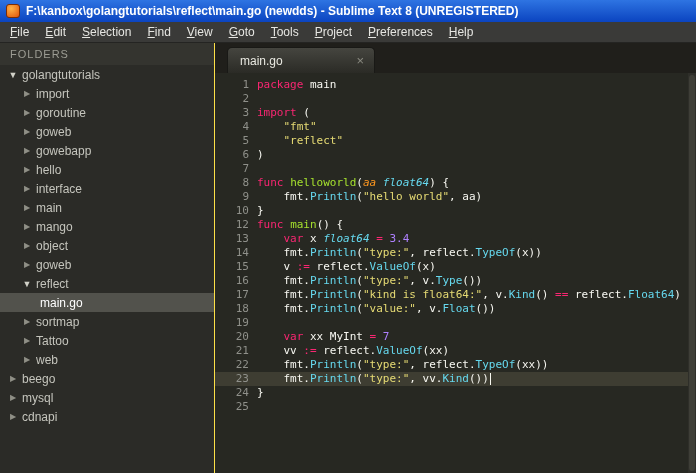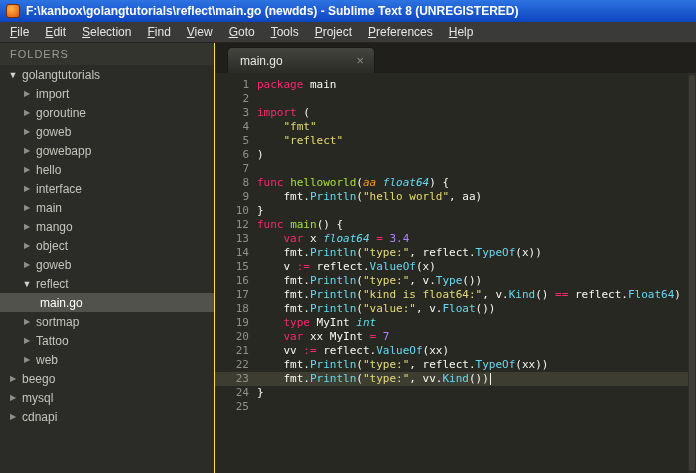--- a/index.html
+++ b/index.html
@@ -161,21 +161,21 @@
         <div class="code-line"><span class="gutter-num">8</span><span class="code-text"><span class="tok tok-k" style="color: rgb(249, 38, 114);">func</span><span class="tok tok-p" style="color: rgb(248, 248, 242);"> </span><span class="tok tok-fn" style="color: rgb(166, 226, 46);">helloworld</span><span class="tok tok-p" style="color: rgb(248, 248, 242);">(</span><span class="tok tok-a" style="color: rgb(253, 151, 31);">aa</span><span class="tok tok-p" style="color: rgb(248, 248, 242);"> </span><span class="tok tok-t" style="color: rgb(102, 217, 239);">float64</span><span class="tok tok-p" style="color: rgb(248, 248, 242);">) {</span></span></div>
         <div class="code-line"><span class="gutter-num">9</span><span class="code-text"><span class="tok tok-p" style="color: rgb(248, 248, 242);">    fmt.</span><span class="tok tok-c" style="color: rgb(102, 217, 239);">Println</span><span class="tok tok-p" style="color: rgb(248, 248, 242);">(</span><span class="tok tok-s" style="color: rgb(230, 219, 116);">"hello world"</span><span class="tok tok-p" style="color: rgb(248, 248, 242);">, aa)</span></span></div>
         <div class="code-line"><span class="gutter-num">10</span><span class="code-text"><span class="tok tok-p" style="color: rgb(248, 248, 242);">}</span></span></div>
         <div class="code-line"><span class="gutter-num">12</span><span class="code-text"><span class="tok tok-k" style="color: rgb(249, 38, 114);">func</span><span class="tok tok-p" style="color: rgb(248, 248, 242);"> </span><span class="tok tok-fn" style="color: rgb(166, 226, 46);">main</span><span class="tok tok-p" style="color: rgb(248, 248, 242);">() {</span></span></div>
         <div class="code-line"><span class="gutter-num">13</span><span class="code-text"><span class="tok tok-p" style="color: rgb(248, 248, 242);">    </span><span class="tok tok-k" style="color: rgb(249, 38, 114);">var</span><span class="tok tok-p" style="color: rgb(248, 248, 242);"> x </span><span class="tok tok-t" style="color: rgb(102, 217, 239);">float64</span><span class="tok tok-p" style="color: rgb(248, 248, 242);"> </span><span class="tok tok-o" style="color: rgb(249, 38, 114);">=</span><span class="tok tok-p" style="color: rgb(248, 248, 242);"> </span><span class="tok tok-num" style="color: rgb(174, 129, 255);">3.4</span></span></div>
         <div class="code-line"><span class="gutter-num">14</span><span class="code-text"><span class="tok tok-p" style="color: rgb(248, 248, 242);">    fmt.</span><span class="tok tok-c" style="color: rgb(102, 217, 239);">Println</span><span class="tok tok-p" style="color: rgb(248, 248, 242);">(</span><span class="tok tok-s" style="color: rgb(230, 219, 116);">"type:"</span><span class="tok tok-p" style="color: rgb(248, 248, 242);">, reflect.</span><span class="tok tok-c" style="color: rgb(102, 217, 239);">TypeOf</span><span class="tok tok-p" style="color: rgb(248, 248, 242);">(x))</span></span></div>
         <div class="code-line"><span class="gutter-num">15</span><span class="code-text"><span class="tok tok-p" style="color: rgb(248, 248, 242);">    v </span><span class="tok tok-o" style="color: rgb(249, 38, 114);">:=</span><span class="tok tok-p" style="color: rgb(248, 248, 242);"> reflect.</span><span class="tok tok-c" style="color: rgb(102, 217, 239);">ValueOf</span><span class="tok tok-p" style="color: rgb(248, 248, 242);">(x)</span></span></div>
         <div class="code-line"><span class="gutter-num">16</span><span class="code-text"><span class="tok tok-p" style="color: rgb(248, 248, 242);">    fmt.</span><span class="tok tok-c" style="color: rgb(102, 217, 239);">Println</span><span class="tok tok-p" style="color: rgb(248, 248, 242);">(</span><span class="tok tok-s" style="color: rgb(230, 219, 116);">"type:"</span><span class="tok tok-p" style="color: rgb(248, 248, 242);">, v.</span><span class="tok tok-c" style="color: rgb(102, 217, 239);">Type</span><span class="tok tok-p" style="color: rgb(248, 248, 242);">())</span></span></div>
         <div class="code-line"><span class="gutter-num">17</span><span class="code-text"><span class="tok tok-p" style="color: rgb(248, 248, 242);">    fmt.</span><span class="tok tok-c" style="color: rgb(102, 217, 239);">Println</span><span class="tok tok-p" style="color: rgb(248, 248, 242);">(</span><span class="tok tok-s" style="color: rgb(230, 219, 116);">"kind is float64:"</span><span class="tok tok-p" style="color: rgb(248, 248, 242);">, v.</span><span class="tok tok-c" style="color: rgb(102, 217, 239);">Kind</span><span class="tok tok-p" style="color: rgb(248, 248, 242);">() </span><span class="tok tok-o" style="color: rgb(249, 38, 114);">==</span><span class="tok tok-p" style="color: rgb(248, 248, 242);"> reflect.</span><span class="tok tok-c" style="color: rgb(102, 217, 239);">Float64</span><span class="tok tok-p" style="color: rgb(248, 248, 242);">)</span></span></div>
         <div class="code-line"><span class="gutter-num">18</span><span class="code-text"><span class="tok tok-p" style="color: rgb(248, 248, 242);">    fmt.</span><span class="tok tok-c" style="color: rgb(102, 217, 239);">Println</span><span class="tok tok-p" style="color: rgb(248, 248, 242);">(</span><span class="tok tok-s" style="color: rgb(230, 219, 116);">"value:"</span><span class="tok tok-p" style="color: rgb(248, 248, 242);">, v.</span><span class="tok tok-c" style="color: rgb(102, 217, 239);">Float</span><span class="tok tok-p" style="color: rgb(248, 248, 242);">())</span></span></div>
-        <div class="code-line"><span class="gutter-num">19</span><span class="code-text"><span class="tok tok-p" style="color: rgb(248, 248, 242);">    </span><span class="tok tok-k" style="color: rgb(249, 38, 114);">type</span><span class="tok tok-p" style="color: rgb(248, 248, 242);"> MyInt </span><span class="tok tok-t" style="color: rgb(102, 217, 239);">int</span></span></div>
+        <div class="code-line"><span class="gutter-num">19</span></div>
         <div class="code-line"><span class="gutter-num">20</span><span class="code-text"><span class="tok tok-p" style="color: rgb(248, 248, 242);">    </span><span class="tok tok-k" style="color: rgb(249, 38, 114);">var</span><span class="tok tok-p" style="color: rgb(248, 248, 242);"> xx MyInt </span><span class="tok tok-o" style="color: rgb(249, 38, 114);">=</span><span class="tok tok-p" style="color: rgb(248, 248, 242);"> </span><span class="tok tok-num" style="color: rgb(174, 129, 255);">7</span></span></div>
         <div class="code-line"><span class="gutter-num">21</span><span class="code-text"><span class="tok tok-p" style="color: rgb(248, 248, 242);">    vv </span><span class="tok tok-o" style="color: rgb(249, 38, 114);">:=</span><span class="tok tok-p" style="color: rgb(248, 248, 242);"> reflect.</span><span class="tok tok-c" style="color: rgb(102, 217, 239);">ValueOf</span><span class="tok tok-p" style="color: rgb(248, 248, 242);">(xx)</span></span></div>
         <div class="code-line"><span class="gutter-num">22</span><span class="code-text"><span class="tok tok-p" style="color: rgb(248, 248, 242);">    fmt.</span><span class="tok tok-c" style="color: rgb(102, 217, 239);">Println</span><span class="tok tok-p" style="color: rgb(248, 248, 242);">(</span><span class="tok tok-s" style="color: rgb(230, 219, 116);">"type:"</span><span class="tok tok-p" style="color: rgb(248, 248, 242);">, reflect.</span><span class="tok tok-c" style="color: rgb(102, 217, 239);">TypeOf</span><span class="tok tok-p" style="color: rgb(248, 248, 242);">(xx))</span></span></div>
         <div class="code-line current"><span class="gutter-num">23</span><span class="code-text"><span class="tok tok-p" style="color: rgb(248, 248, 242);">    fmt.</span><span class="tok tok-c" style="color: rgb(102, 217, 239);">Println</span><span class="tok tok-p" style="color: rgb(248, 248, 242);">(</span><span class="tok tok-s" style="color: rgb(230, 219, 116);">"type:"</span><span class="tok tok-p" style="color: rgb(248, 248, 242);">, vv.</span><span class="tok tok-c" style="color: rgb(102, 217, 239);">Kind</span><span class="tok tok-p" style="color: rgb(248, 248, 242);">())</span><span class="caret"></span></span></div>
         <div class="code-line"><span class="gutter-num">24</span><span class="code-text"><span class="tok tok-p" style="color: rgb(248, 248, 242);">}</span></span></div>
         <div class="code-line"><span class="gutter-num">25</span><span class="code-text"></span></div>
       </div>
     <div class="scrollbar">
       <div class="scroll-thumb"></div>
     </div>

